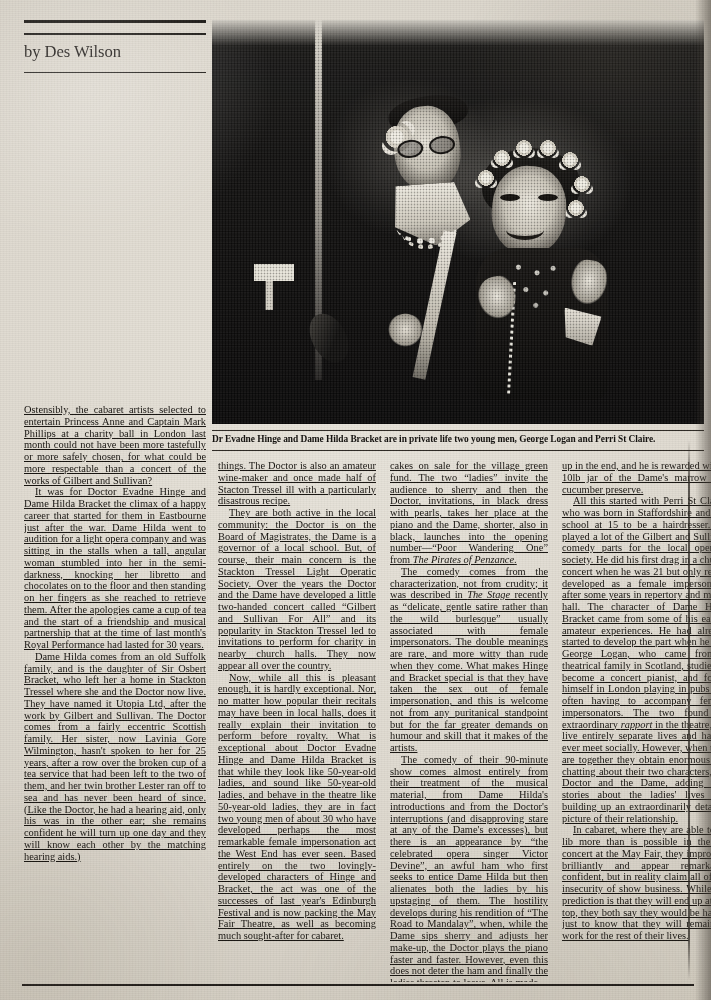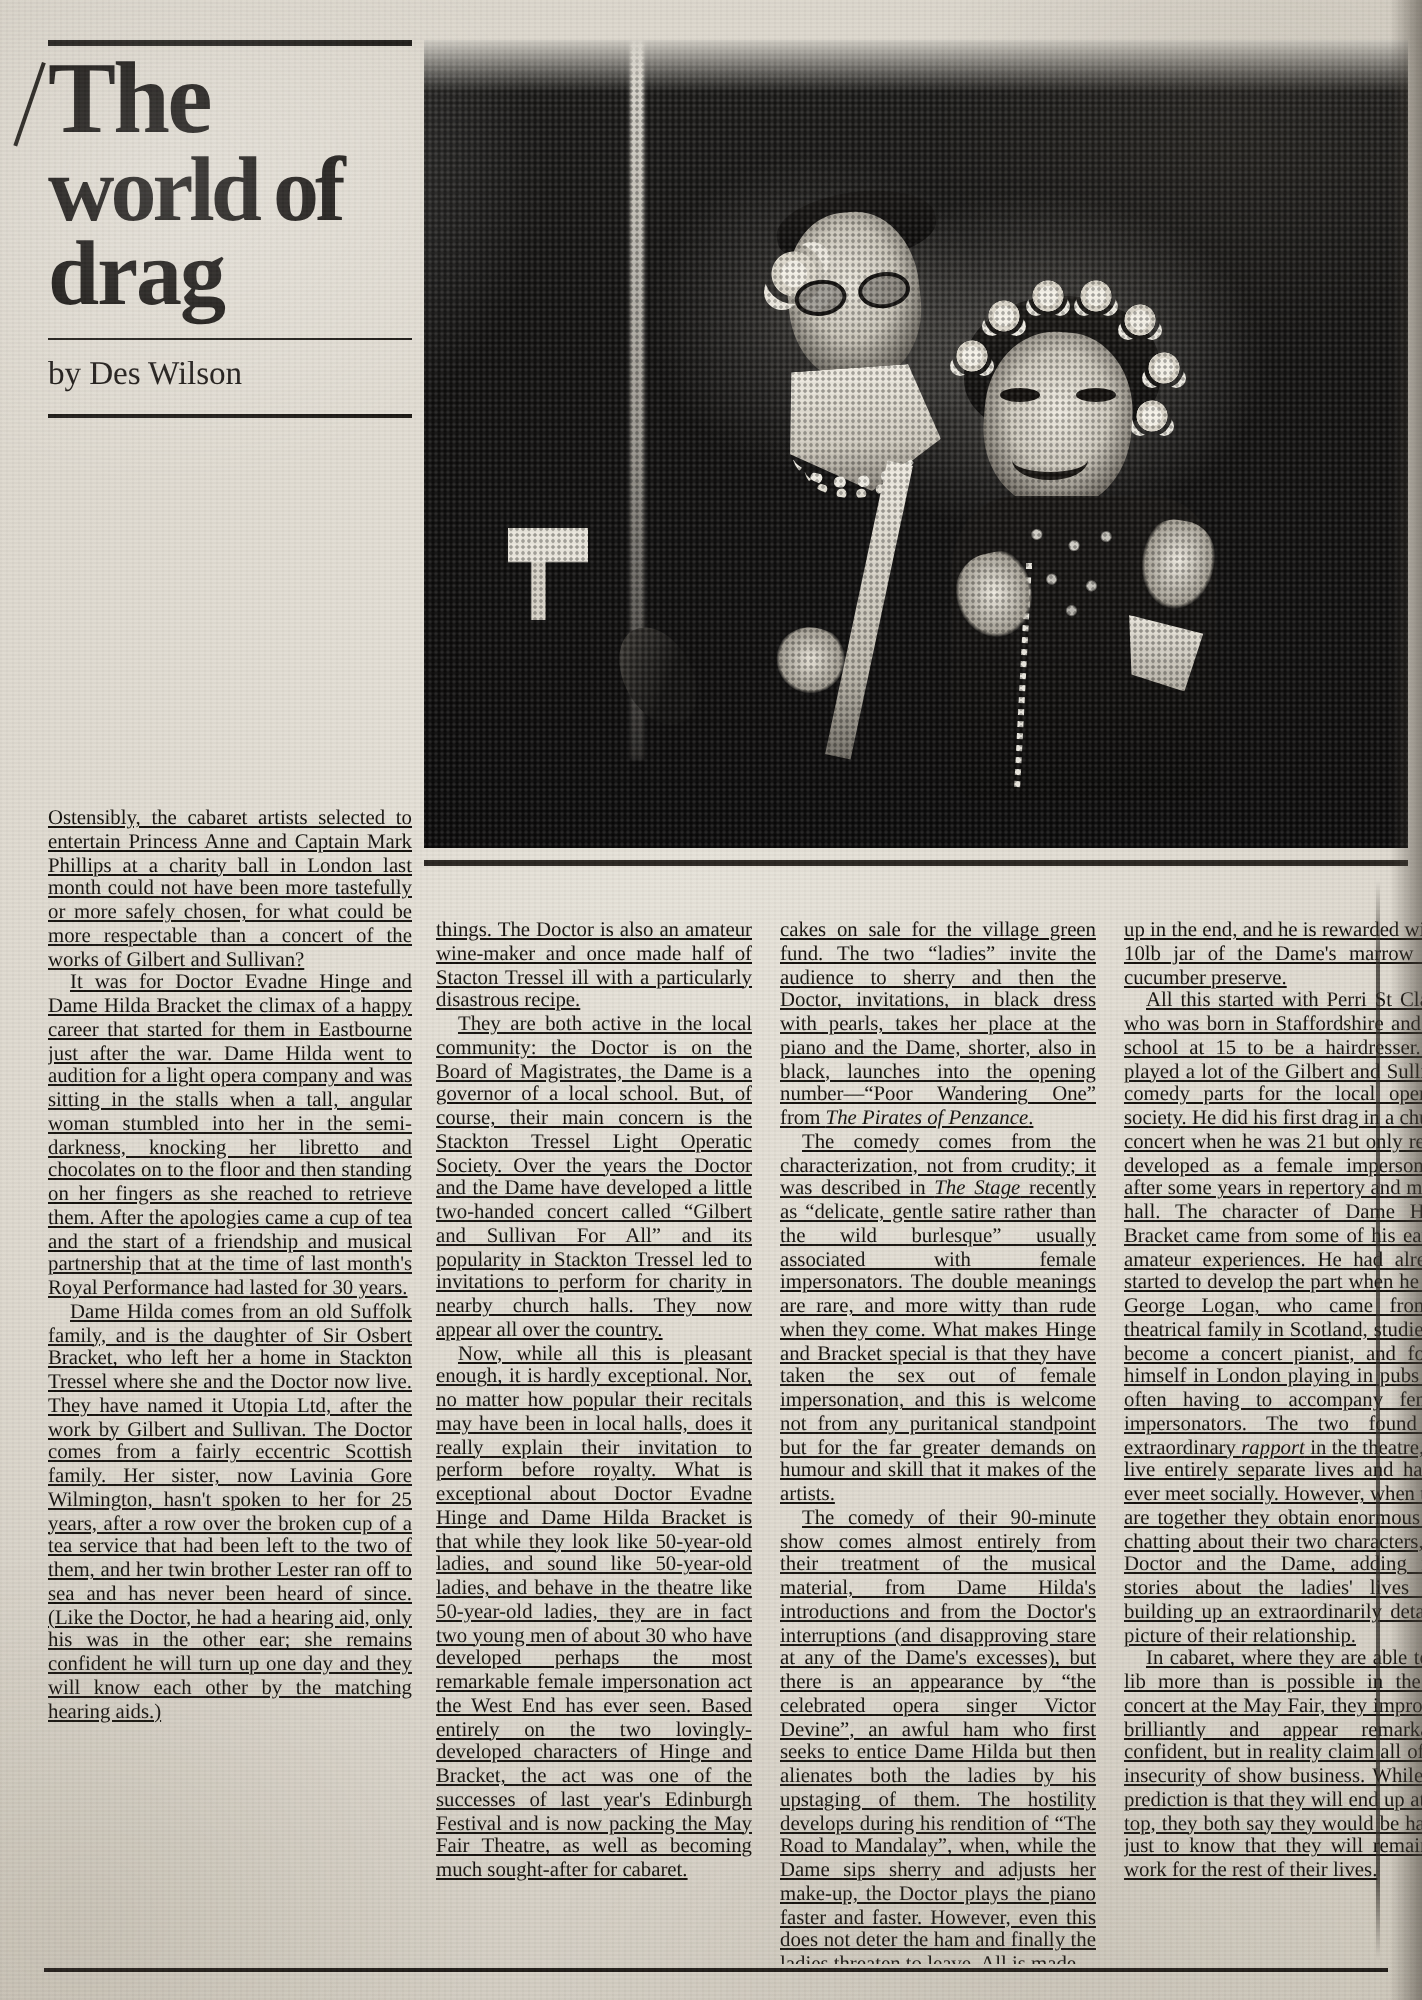--- a/index.html
+++ b/index.html
@@ -490,31 +490,26 @@
 
       <div id="photo-object"></div>
       <div id="photo-mic"></div>
       <div id="photo-screen"></div>
       <div id="photo-topfade"></div>
     </div>
   </div>
 
   <div id="caption-wrap">
     <div id="caption-rule-top"></div>
+    <div id="caption">Dr Evadne Hinge and Dame Hilda Bracket are in private life two young men, George Logan and Perri St Claire.</div>
     <div id="caption-rule-bottom"></div>
   </div>
 
   <div id="masthead">
     <div class="rule-thick"></div>
-    <h1 id="headline">
-      <span id="slash"></span>
-      <span class="ln ln1">The</span>
-      <span class="ln ln2">world of</span>
-      <span class="ln ln3">drag</span>
-    </h1>
     <div class="rule-thin" id="standfirst-rule"></div>
     <div id="standfirst">
       <span class="byline">by Des Wilson</span>
     </div>
     <div class="rule-thin" id="body-rule"></div>
   </div>
 
   <div id="cols">
 
     <div class="col" id="col1">

